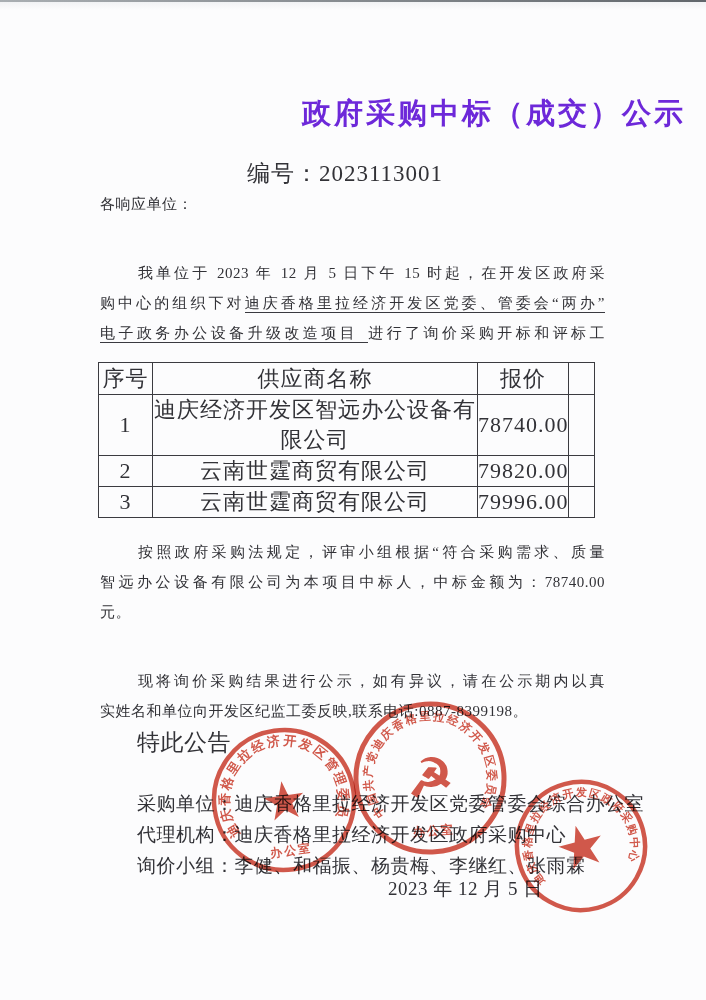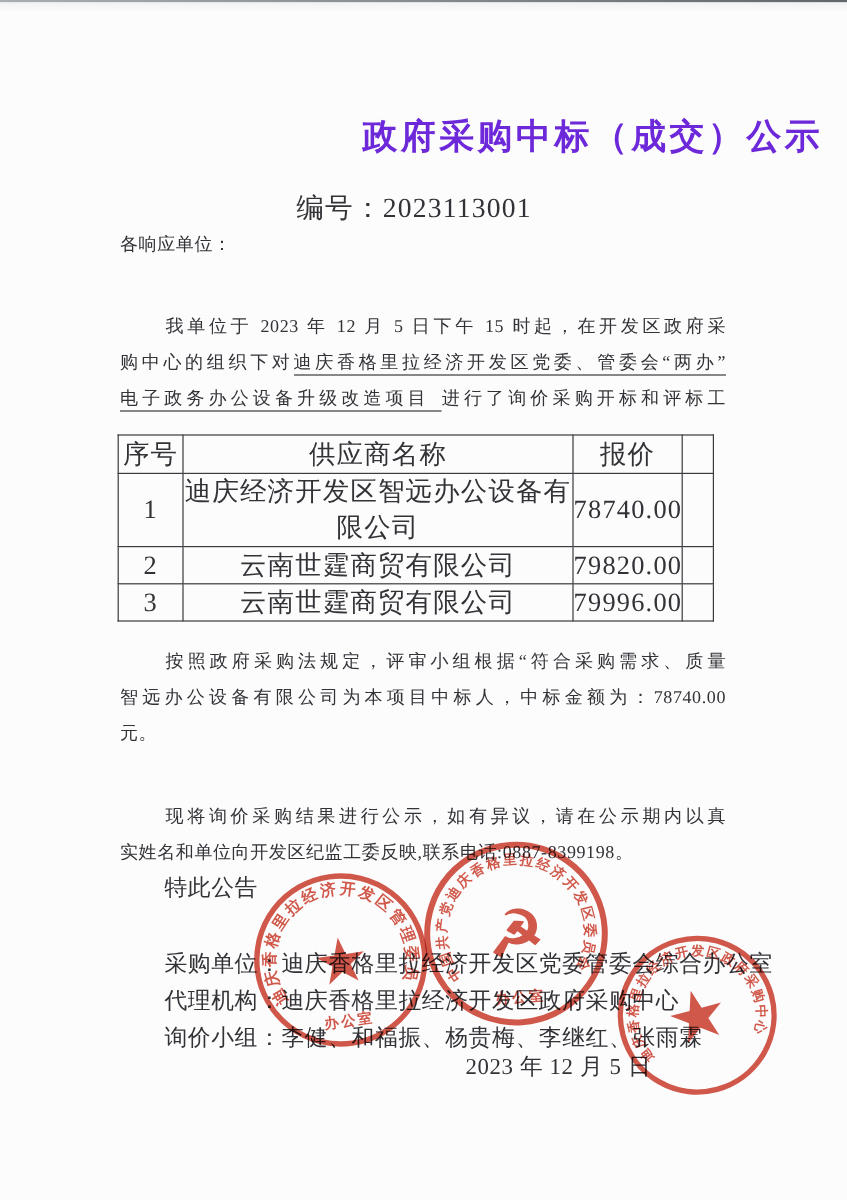--- a/index.html
+++ b/index.html
@@ -32,21 +32,21 @@
   #blk2 { top:498px; }
 
   table.bids { position:absolute; left:98px; top:362px; width:496px;
     border-collapse:collapse; table-layout:fixed;
     font-size:22px; color:var(--ink); }
   table.bids th, table.bids td { border:1.6px solid #3b3b40; text-align:center;
     font-weight:400; letter-spacing:1px; overflow:hidden; }
   table.bids th { height:32px; }
   table.bids td { height:30px; }
 
-  .closing { position:absolute; left:137px; top:727px; font-size:19px; letter-spacing:0.5px; }
+  .closing { position:absolute; left:137px; top:727px; font-size:23px; letter-spacing:0.5px; }
   .footer { position:absolute; left:137px; top:788px; font-size:19px; }
   .footer .fln { height:31px; line-height:31px; letter-spacing:0.5px; white-space:nowrap; }
   .dateline { position:absolute; left:388px; top:876px; font-size:19px; letter-spacing:0.5px; }
 
   .seal { position:absolute; mix-blend-mode:multiply; opacity:0.9; pointer-events:none; }
   .sealA { left:206px; top:722px; }
   .sealB { left:350px; top:698px; }
   .sealC { left:511px; top:776px; }
   .seal .ring { fill:none; stroke:var(--seal); }
   .seal .star { fill:var(--seal); }

